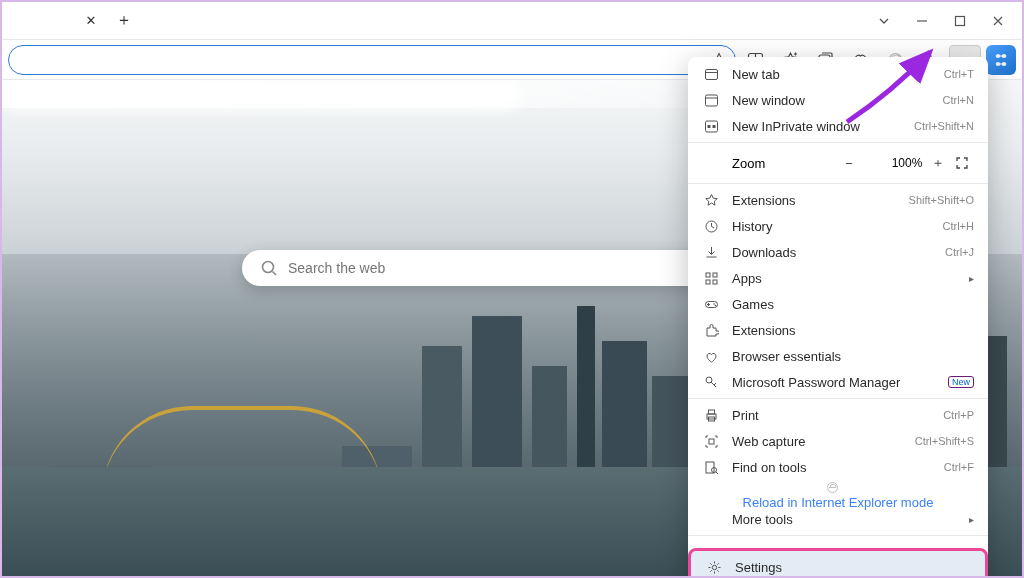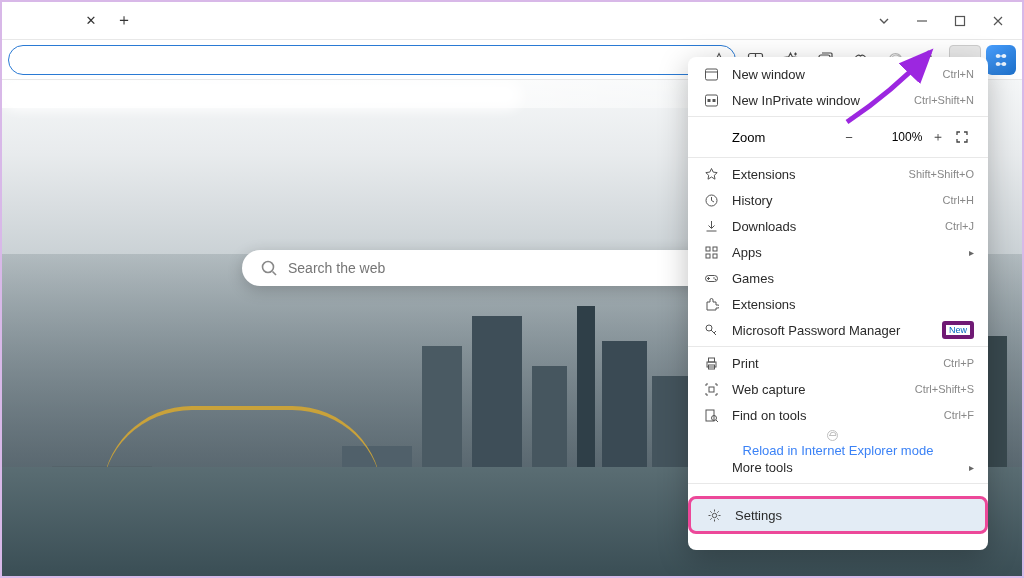--- a/index.html
+++ b/index.html
@@ -36,21 +36,21 @@
 .search-bar input { border: none; outline: none; flex: 1; font-size: 14px; color: #666; background: transparent; }
 
 
 .menu { position: absolute; top: 55px; right: 34px; width: 300px; background: #fff; border-radius: 8px; box-shadow: 0 8px 30px rgba(0,0,0,0.25); padding: 4px 0; z-index: 100; font-size: 13px; }
 .menu-item { display: flex; align-items: center; height: 26px; padding: 0 14px; color: #2a2a2a; cursor: pointer; }
 .menu-item.disabled { color: #3b82f6; cursor: default; flex-direction: column; }
 .menu-item-icon { width: 18px; height: 18px; display: flex; align-items: center; justify-content: center; margin-right: 12px; color: #555; }
 .menu-item.disabled .menu-item-icon { color: #c0c0c0; }
 .menu-item-label { flex: 1; }
 .menu-item-shortcut { font-size: 11px; color: #888; }
-.menu-item-badge { font-size: 9px; color: #0067c0; border: 4px solid #701a75; border-radius: 3px; padding: 0 3px; margin-left: 6px; }
+.menu-item-badge { font-size: 9px; color: #0067c0; border: 1px solid #701a75; border-radius: 3px; padding: 0 3px; margin-left: 6px; }
 .menu-item-chevron { color: #666; font-size: 10px; }
 .menu-divider { height: 1px; background: #e8e8e8; margin: 3px 0; }
 .menu-zoom { display: flex; align-items: center; height: 34px; padding: 0 14px; }
 .zoom-label { flex: 1; padding-left: 30px; }
 .zoom-btn { width: 24px; height: 24px; display: flex; align-items: center; justify-content: center; cursor: pointer; color: #444; }
 .zoom-value { width: 38px; text-align: center; font-size: 12px; margin-left: 27px; }
 .menu-highlight { background: #e3ecf5; border: 3px solid #ec4899; border-radius: 8px; margin: 12px 0; }
 .menu-highlight .menu-item { height: 32px; }
 
 
@@ -184,20 +184,30 @@
         </svg>
       </span>
     <input type="text" placeholder="Search the web" style="">
   </div>
 </div>
 
 <div class="menu">
   <div class="menu-item">
     <span class="menu-item-icon">
         <svg width="15" height="15" viewBox="0 0 15 15">
+          <rect x="1.5" y="2.5" width="12" height="10" rx="1.5" stroke="currentColor" fill="none"></rect>
+          <path d="M1.5 5.5h12" stroke="currentColor"></path>
+        </svg>
+      </span>
+    <span class="menu-item-label">New tab</span>
+    <span class="menu-item-shortcut">Ctrl+T</span>
+  </div>
+  <div class="menu-item">
+    <span class="menu-item-icon">
+        <svg width="15" height="15" viewBox="0 0 15 15">
           <rect x="1.5" y="2" width="12" height="11" rx="1.5" stroke="currentColor" fill="none"></rect>
           <path d="M1.5 5h12" stroke="currentColor"></path>
         </svg>
       </span>
     <span class="menu-item-label">New window</span>
     <span class="menu-item-shortcut">Ctrl+N</span>
   </div>
   <div class="menu-item">
     <span class="menu-item-icon">
         <svg width="15" height="15" viewBox="0 0 15 15">
@@ -273,20 +283,28 @@
       </span>
     <span class="menu-item-label">Games</span>
   </div>
   <div class="menu-item">
     <span class="menu-item-icon">
         <svg width="15" height="15" viewBox="0 0 15 15">
           <path d="M3 5h3V3a1.5 1.5 0 013 0v2h3v3h2a1.5 1.5 0 010 3h-2v2H3V5z" stroke="currentColor" fill="none"></path>
         </svg>
       </span>
     <span class="menu-item-label">Extensions</span>
+  </div>
+  <div class="menu-item">
+    <span class="menu-item-icon">
+        <svg width="15" height="15" viewBox="0 0 15 15">
+          <path d="M7.5 13s-4.5-2.5-4.5-6a2.5 2.5 0 014.5-1.5A2.5 2.5 0 0112 7c0 3.5-4.5 6-4.5 6z" stroke="currentColor" fill="none"></path>
+        </svg>
+      </span>
+    <span class="menu-item-label">Browser essentials</span>
   </div>
   <div class="menu-item">
     <span class="menu-item-icon">
         <svg width="15" height="15" viewBox="0 0 15 15">
           <circle cx="5" cy="5" r="3" stroke="currentColor" fill="none"></circle>
           <path d="M7 7l5 5M10 10l2-2" stroke="currentColor"></path>
         </svg>
       </span>
     <span class="menu-item-label">Microsoft Password Manager</span>
     <span class="menu-item-badge">New</span>

